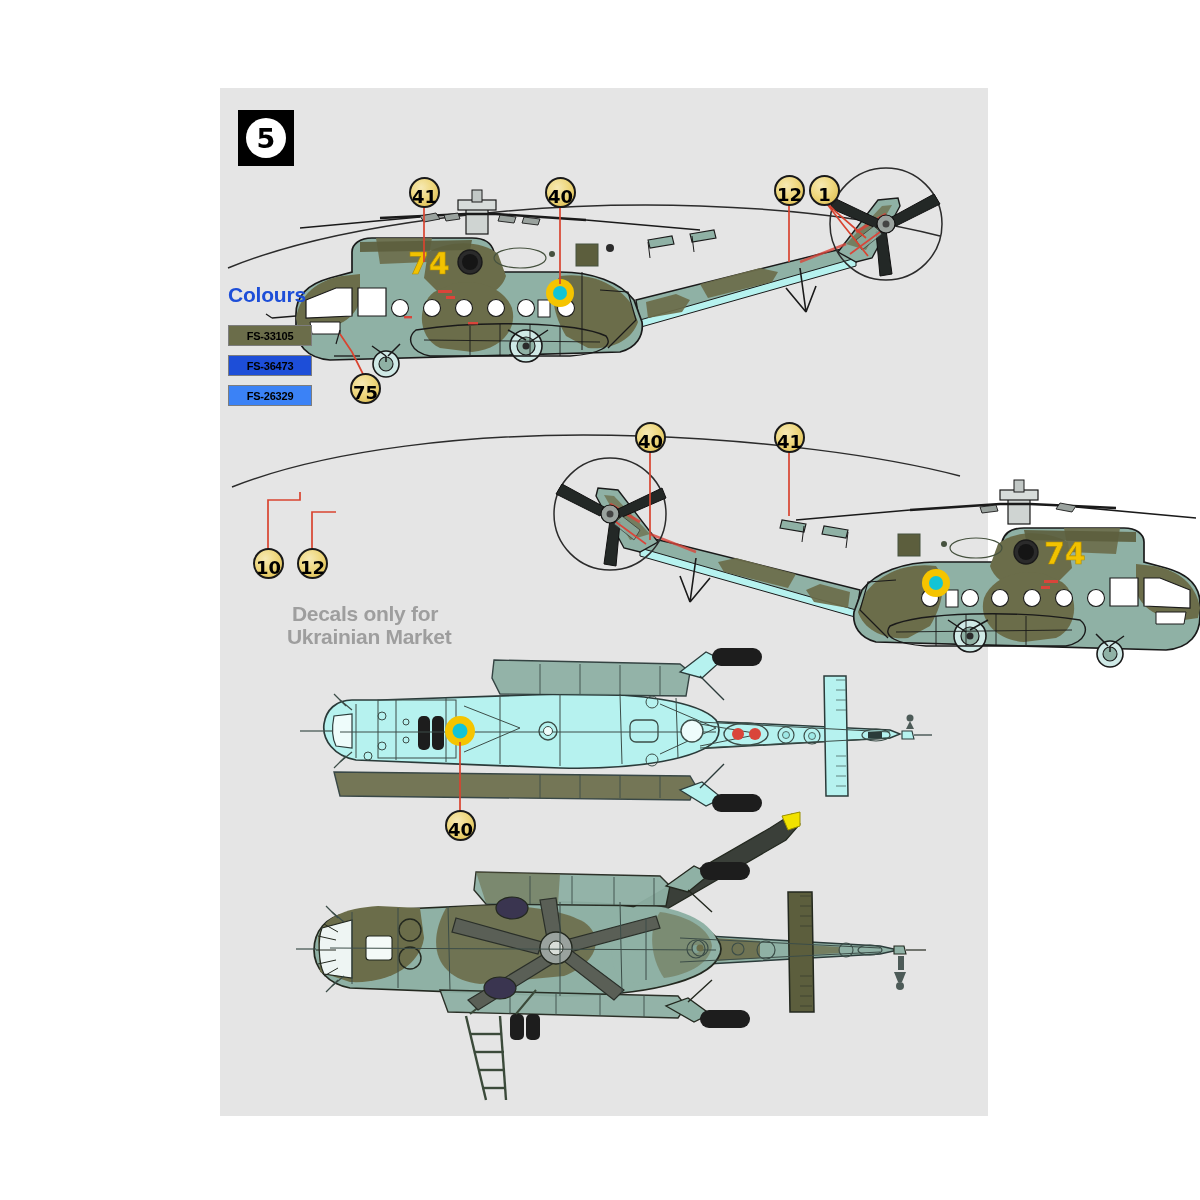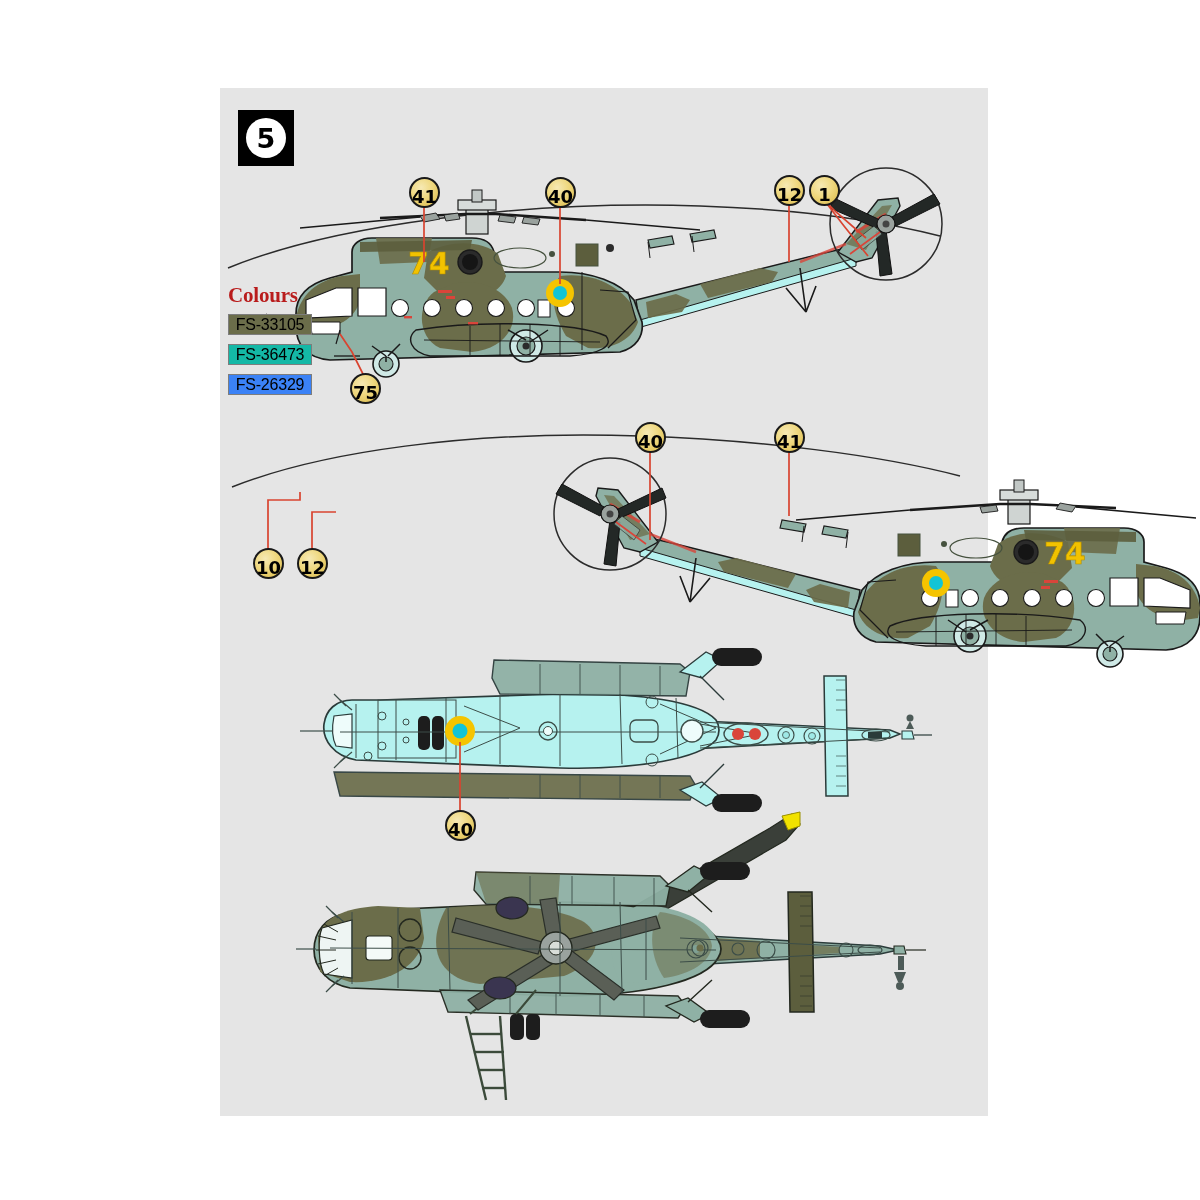--- a/index.html
+++ b/index.html
@@ -14,24 +14,24 @@
     font-weight:bold;font-size:27px;display:flex;align-items:center;justify-content:center;
     font-family:"DejaVu Sans",sans-serif;line-height:1;}
   .titles{padding-top:1px;}
   .t1,.t2{font-weight:bold;color:#111;letter-spacing:-.3px;white-space:nowrap;
     font-family:"Liberation Sans",sans-serif;transform:scaleX(.93);transform-origin:left center;}
   .t1{font-size:20.5px;line-height:23px;}
   .t2{font-size:20.5px;line-height:24px;margin-top:2px;}
 
   
   .colours{position:absolute;left:228px;top:283px;}
-  .colours .ctitle{font-size:21px;font-weight:bold;color:#b91c1c;letter-spacing:-.2px;margin-bottom:6px;font-family:Liberation Serif, serif;}
+  .colours .ctitle{font-size:21px;font-weight:bold;color:#1d4ed8;letter-spacing:-.2px;margin-bottom:18px;}
   .swatch{width:84px;height:21px;margin-bottom:9px;border:1px solid #7d7d7d;
     display:flex;align-items:center;justify-content:center;box-sizing:border-box;}
-  .swatch span{font-size:16px;font-weight:normal;color:#000;letter-spacing:-.2px;
+  .swatch span{font-size:11px;font-weight:bold;color:#000;letter-spacing:-.2px;
     font-family:"Liberation Sans",sans-serif;}
 
   
   .decalnote{position:absolute;left:292px;top:602px;font-size:21px;font-weight:bold;
     color:#9e9e9e;line-height:23px;letter-spacing:-.3px;}
   .decalnote div:nth-child(2){margin-left:-5px;}
 
   
   .cal{position:absolute;width:31px;height:31px;border-radius:50%;
     background:radial-gradient(circle at 38% 32%,#f6e9b4 0%,#efd87f 45%,#d9b949 100%);
@@ -549,28 +549,32 @@
     <div class="numbox">
       <div class="numcircle">5</div>
     </div>
   </div>
 
   <div class="colours">
     <div class="ctitle">Colours</div>
     <div class="swatch" style="background:#6b6d4a">
       <span>FS-33105</span>
     </div>
-    <div class="swatch" style="background:#14b8a6">
+    <div class="swatch" style="background:#1d4ed8">
       <span>FS-36473</span>
     </div>
     <div class="swatch" style="background:#3b82f6">
       <span>FS-26329</span>
     </div>
   </div>
 
+  <div class="decalnote">
+    <div>Decals only for</div>
+    <div>Ukrainian Market</div>
+  </div>
 
   <div class="cal" style="left:409px;top:177px;">
     <b>41</b>
     </div>
   <div class="cal" style="left:545px;top:177px;">
     <b>40</b>
     </div>
   <div class="cal" style="left:774px;top:175px;">
     <b>12</b>
     </div>

